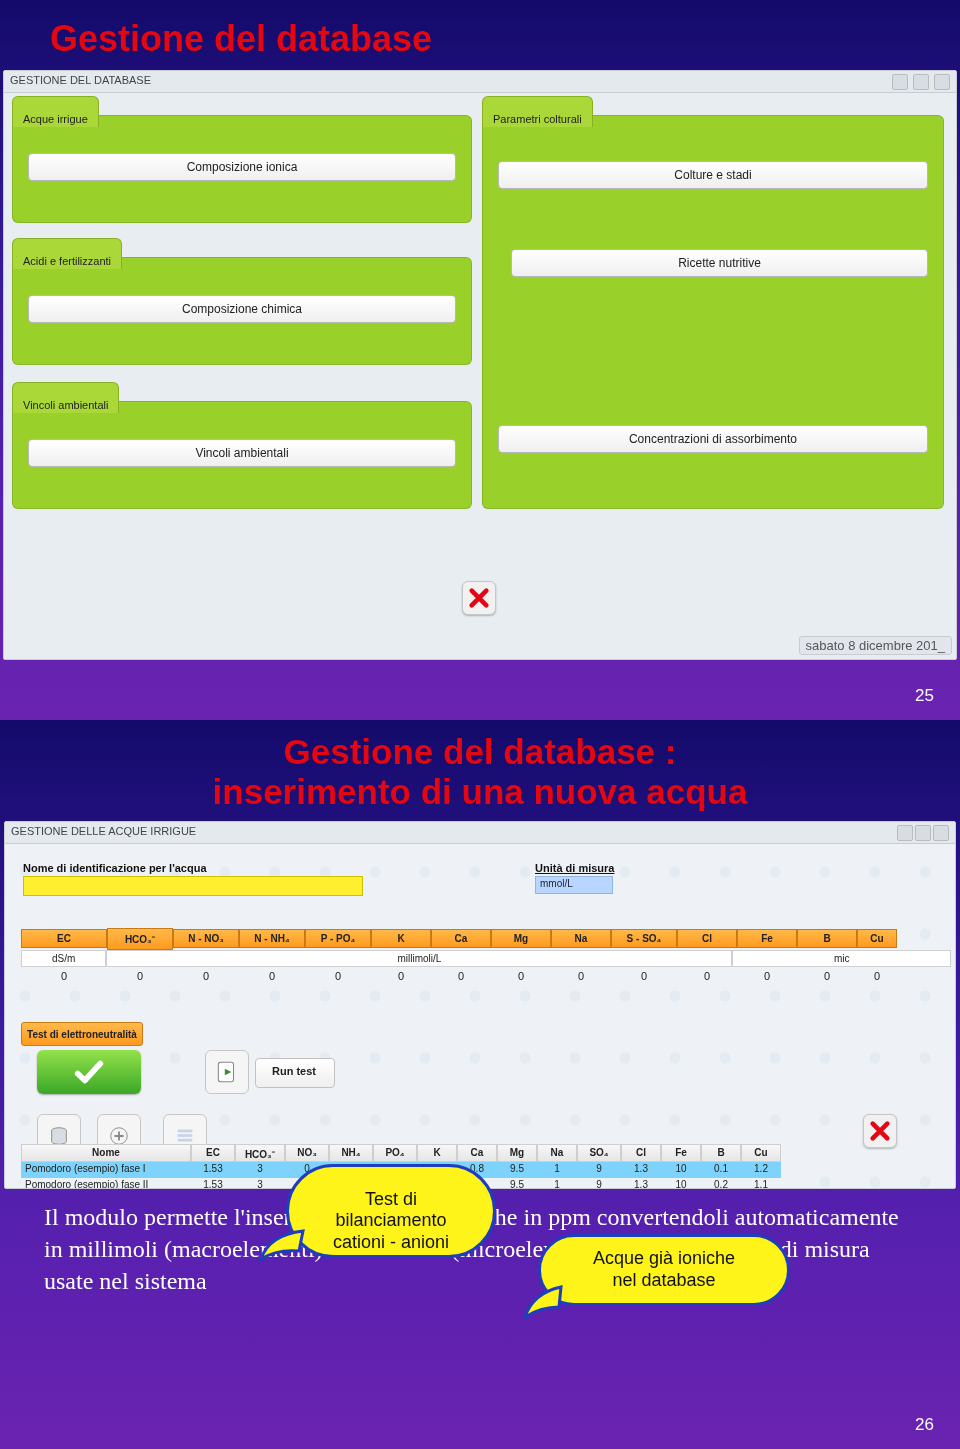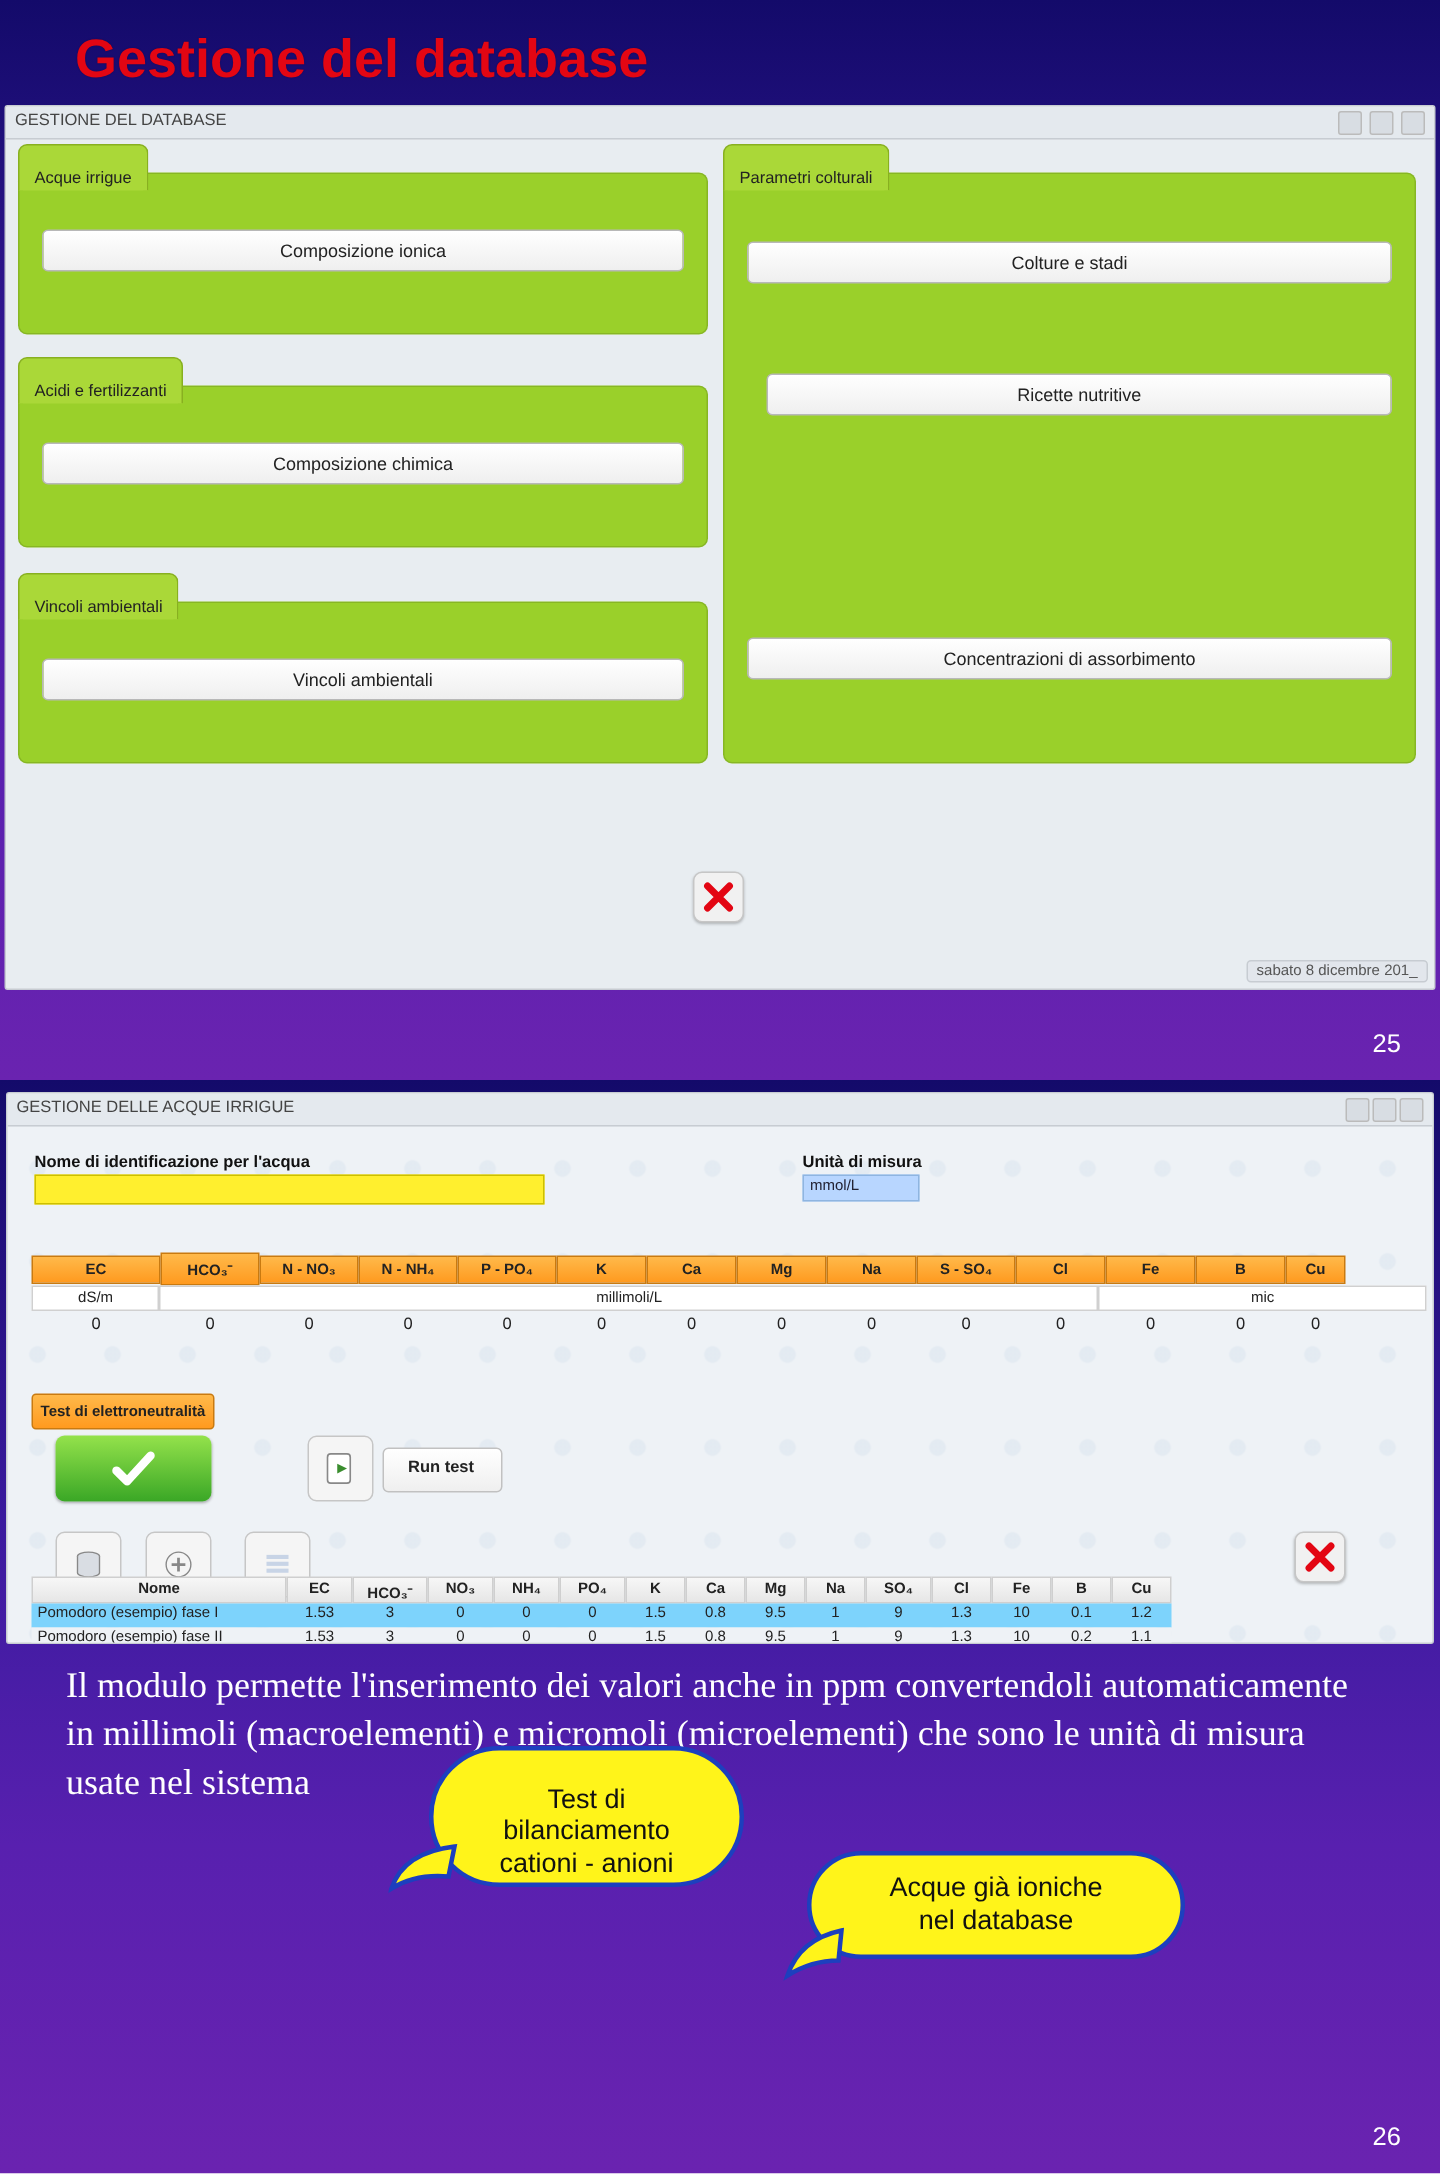--- a/index.html
+++ b/index.html
@@ -52,21 +52,21 @@
   }
 
   .closeX {
     position:absolute; width:34px; height:34px; background:#f1f1f1; border:1px solid #c6c6c6; border-radius:6px;
     display:flex; align-items:center; justify-content:center; box-shadow:0 1px 2px rgba(0,0,0,.25);
   }
   .closeX svg { width:22px; height:22px; }
 
   .datestamp {
     position:absolute; right:4px; bottom:4px; background:#e2e6ec; border:1px solid #c7ccd2;
-    border-radius:3px; font-size:10px; color:#555; padding:1px 6px; font-family:Tahoma,Arial,sans-serif;
+    border-radius:3px; font-size:13px; color:#555; padding:1px 6px; font-family:Tahoma,Arial,sans-serif;
   }
 
   
   .shot2 {
     position:relative; margin:8px 4px 0 4px; height:368px;
     background:#eef2f6; border:1px solid #c7ccd2; border-radius:2px; overflow:hidden;
   }
   .drops2 { position:absolute; inset:22px 0 0 0; background-size:50px 62px;
     background-image:radial-gradient(circle at 20px 28px, rgba(120,160,200,.09) 5px, transparent 6px);}
   .nm-label { position:absolute; font-size:11px; color:#111; font-family:Tahoma,Arial,sans-serif; font-weight:bold;}
@@ -164,34 +164,38 @@
         </svg>
     </div>
 
     <div class="datestamp">sabato 8 dicembre 201_</div>
   </div>
 
   <div class="pagenum">25</div>
 </div>
 
 <div class="slide s2">
+  <div class="slide-title">
+    <span>Gestione del database :</span><br>
+    <span>inserimento di una nuova acqua</span>
+  </div>
 
   <div class="shot2">
     <div class="shot-titlebar">
       <span>GESTIONE DELLE ACQUE IRRIGUE</span>
       <span class="winbtns">
         <span></span><span></span><span></span>
       </span>
     </div>
     <div class="drops2"></div>
 
     <div class="nm-label" style="left:18px; top:40px;">Nome di identificazione per l'acqua</div>
     <div class="yellowbar" style="left:18px; top:54px; width:340px;"></div>
 
-    <div class="nm-label" style="left:530px; top:40px;">Unità di misura</div>
+    <div class="nm-label" style="left:530px; top:40px;text-decoration:underline;">Unità di misura</div>
     <div class="bluebar" style="left:530px; top:54px; width:78px;">mmol/L</div>
 
     <div class="hdrrow" style="left:16px; top:106px; right:4px;">
       <div class="orangecell" style="width:86px">EC</div>
       <div class="orangecell" style="width:66px">HCO₃⁻</div>
       <div class="orangecell" style="width:66px">N - NO₃</div>
       <div class="orangecell" style="width:66px">N - NH₄</div>
       <div class="orangecell" style="width:66px">P - PO₄</div>
       <div class="orangecell" style="width:60px">K</div>
       <div class="orangecell" style="width:60px">Ca</div>

